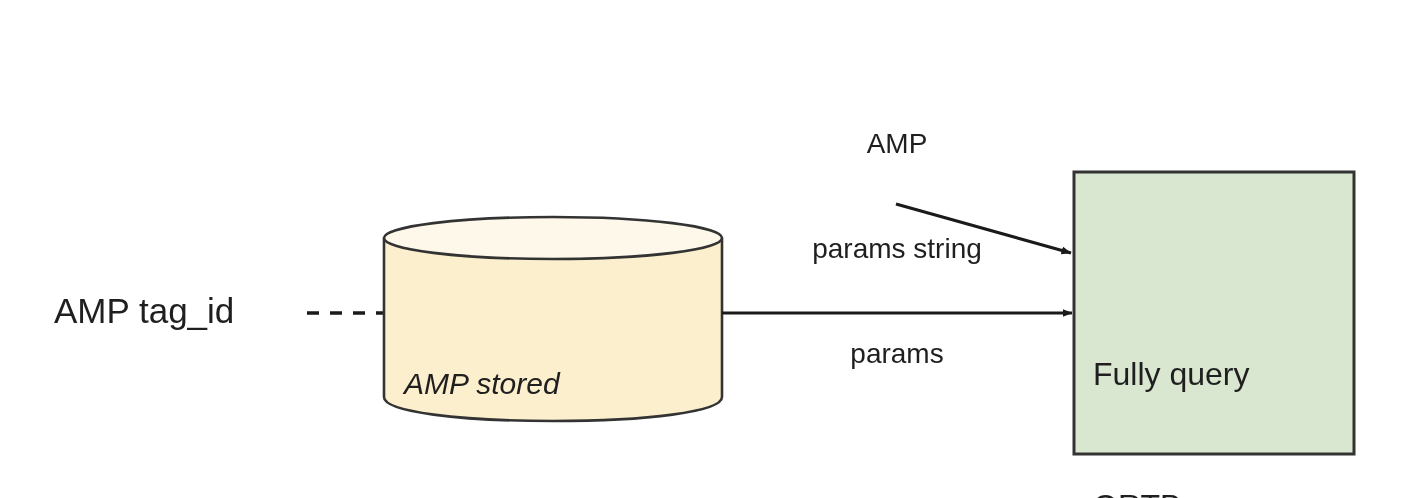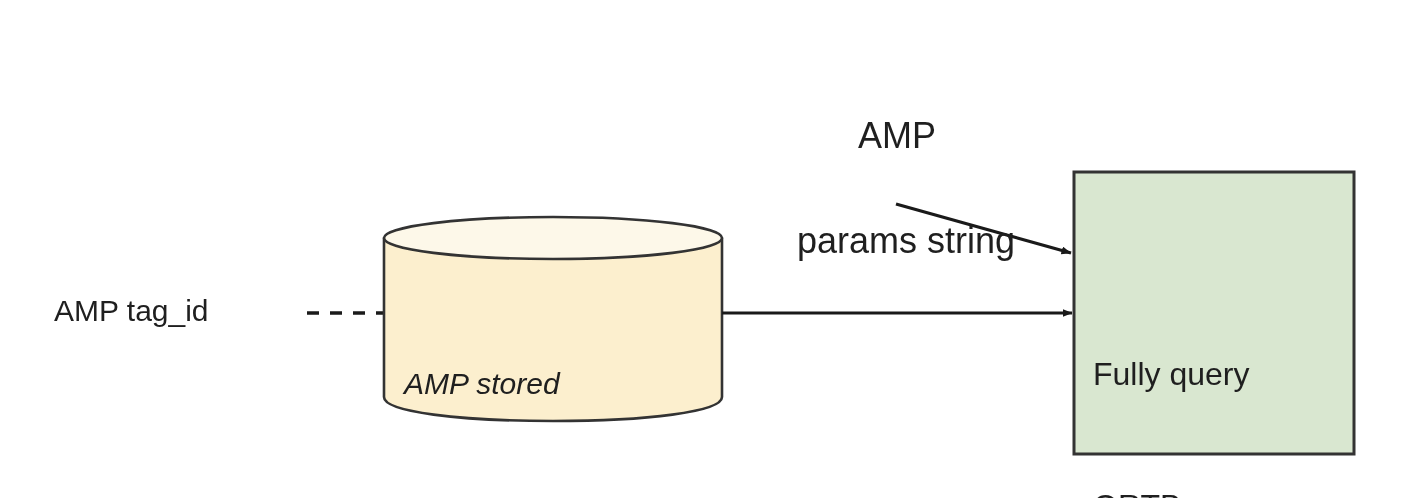--- a/index.html
+++ b/index.html
@@ -25,42 +25,42 @@
   .label {
     position: absolute;
     color: #1f1f1f;
     white-space: pre;
     line-height: 40px;
     font-family: "Liberation Sans", sans-serif;
   }
   #label-tag-id {
     left: 54px;
     top: 291px;
-    font-size: 30px;
+    font-size: 35px;
   }
   #cyl-text {
     left: 404px;
     top: 279px;
     font-size: 30px;
     line-height: 42px;
   }
   #cyl-text .tline { display: block; font-style: italic; }
   #box-text {
     left: 1093px;
     top: 264px;
     font-size: 32px;
     line-height: 44px;
   }
   #box-text .tline { display: block; }
   #label-qs {
     left: 797px;
-    top: 48px;
+    top: 56px;
     width: 200px;
     text-align: center;
-    font-size: 36px;
+    font-size: 28px;
     line-height: 35px;
   }
   #label-qs .tline { display: block; }
 </style>
 </head>
 <body>
 
 <div id="canvas">
 
   <svg id="diagram-svg" viewBox="0 0 1426 498" xmlns="http://www.w3.org/2000/svg">
@@ -94,15 +94,16 @@
   </div>
 
   <div class="label" id="box-text">
     <span class="tline">Fully query</span>
     <span class="tline">ORTB</span>
   </div>
 
   <div class="label" id="label-qs">
     <span class="tline">AMP</span>
     <span class="tline">params string</span>
+    <span class="tline">params</span>
   </div>
 
 </div>
 
 </body></html>

